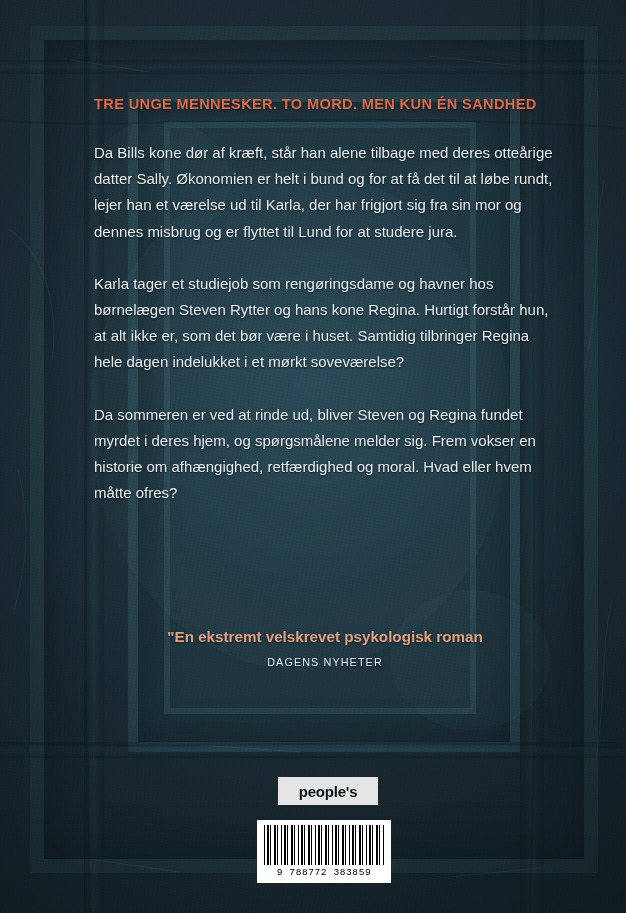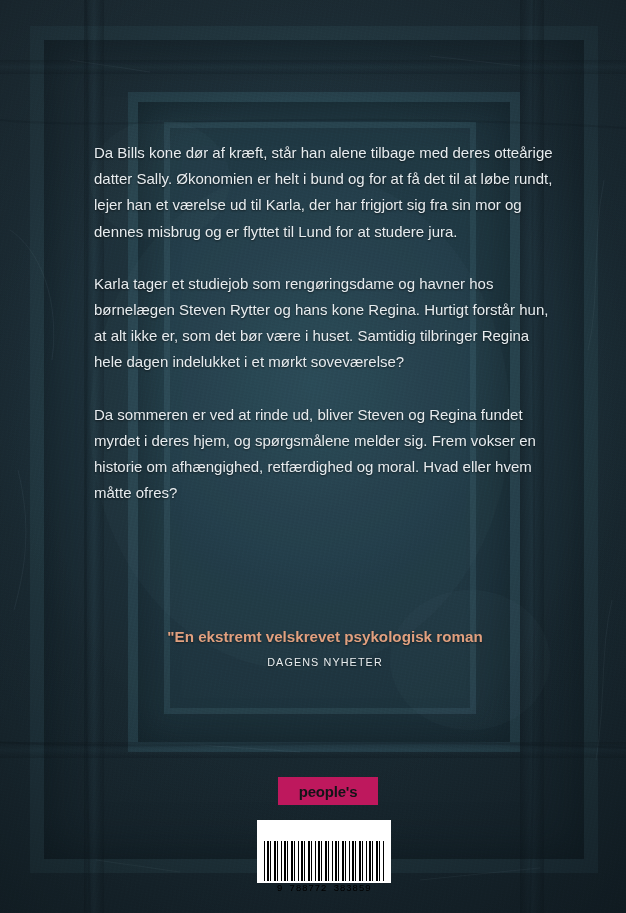--- a/index.html
+++ b/index.html
@@ -147,41 +147,41 @@
     text-shadow: 0 1px 2px rgba(0,0,0,0.5);
   }
 
   
   .publisher {
     position: absolute;
     left: 278px;
     top: 777px;
     width: 100px;
     height: 28px;
-    background: #be185d;
+    background: #e5e5e5;
     display: flex;
     align-items: center;
     justify-content: center;
   }
   .publisher-text {
     color: #121417;
     font-size: 15px;
     font-weight: bold;
     letter-spacing: -0.2px;
   }
 
   
   .barcode-box {
     position: absolute;
     left: 257px;
     top: 820px;
     width: 134px;
     height: 63px;
     background: #ffffff;
-    padding: 21px 7px 3px 7px;
+    padding: 5px 7px 3px 7px;
     box-sizing: border-box;
   }
   .barcode-bars {
     height: 40px;
     width: 120px;
     background-image: repeating-linear-gradient(
       90deg,
       #000 0px, #000 1px, #fff 1px, #fff 3px,
       #000 3px, #000 5px, #fff 5px, #fff 6px,
       #000 6px, #000 7px, #fff 7px, #fff 10px,
@@ -235,20 +235,21 @@
       <ellipse cx="160" cy="180" rx="70" ry="60"></ellipse>
       <ellipse cx="470" cy="660" rx="80" ry="70"></ellipse>
     </g>
   </svg>
 
   <div class="bg-vignette"></div>
   <div class="bg-noise"></div>
 
   <div class="content">
 
+    <div class="tagline">TRE UNGE MENNESKER. TO MORD. MEN KUN ÉN SANDHED</div>
 
     <div class="blurb">
       <p>Da Bills kone dør af kræft, står han alene tilbage med deres otteårige datter Sally. Økonomien er helt i bund og for at få det til at løbe rundt, lejer han et værelse ud til Karla, der har frigjort sig fra sin mor og dennes misbrug og er flyttet til Lund for at studere jura.</p>
       <p>Karla tager et studiejob som rengøringsdame og havner hos børnelægen Steven Rytter og hans kone Regina. Hurtigt forstår hun, at alt ikke er, som det bør være i huset. Samtidig tilbringer Regina hele dagen indelukket i et mørkt soveværelse?</p>
       <p>Da sommeren er ved at rinde ud, bliver Steven og Regina fundet myrdet i deres hjem, og spørgsmålene melder sig. Frem vokser en historie om afhængighed, retfærdighed og moral. Hvad eller hvem måtte ofres?</p>
     </div>
 
     <div class="quote-block">
       <div class="quote-line">"En ekstremt velskrevet psykologisk roman</div>
       <div class="quote-source">DAGENS NYHETER</div>

